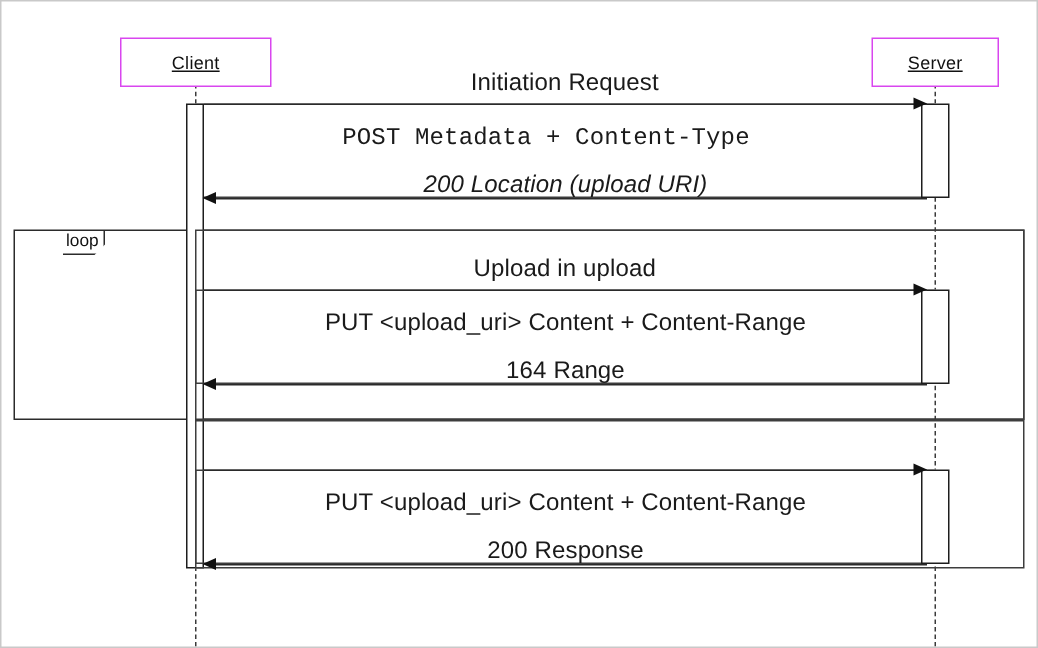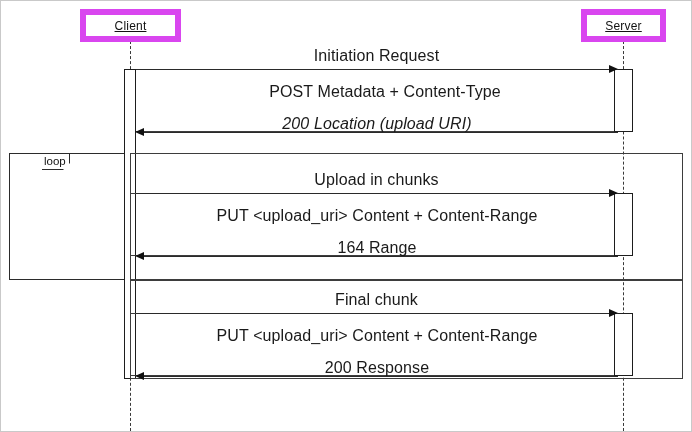--- a/index.html
+++ b/index.html
@@ -16,25 +16,26 @@
     height: 432px;
     background: #ffffff;
     overflow: hidden;
     box-sizing: border-box;
     border: 1px solid #c9c9c9;
   }
   
   .actor-box {
     position: absolute;
     box-sizing: border-box;
-    border: 6px solid #d946ef;
+    border: 1px solid #d946ef;
     background: #ffffff;
     display: flex;
     align-items: center;
     justify-content: center;
+    margin-top: 16px;
   }
   .actor-label {
     font-size: 12px;
     color: #111111;
     text-decoration: underline;
     letter-spacing: .2px;
     white-space: nowrap;
   }
   
   .lifeline {
@@ -139,45 +140,44 @@
   <div class="msg-label" style="left:129px; top:46px; width:493px;">Initiation Request</div>
 
   <div class="frame" style="left:129px; top:68px; width:493px; height:63px;"></div>
 
   <div class="activation" style="left:123px; top:68px; width:12px; height:310px;"></div>
 
   <div class="activation" style="left:613px; top:68px; width:19px; height:63px;"></div>
 
   <div class="msg-line" style="left:135px; top:68px; width:482px;"></div>
   <div class="arrowhead right" style="left:608px; top:64px;"></div>
-  <div class="msg-label" style="left:143px; top:82px; width:482px;">POST Metadata + Content-Type</div>
+  <div class="msg-label" style="left:122px; top:82px; width:482px;font-family:Liberation Mono, monospace;">POST Metadata + Content-Type</div>
 
   <div class="msg-label" style="left:135px; top:114px; width:482px;font-style:italic;">200 Location (upload URI)</div>
   <div class="msg-line" style="left:140px; top:131px; width:477px;"></div>
   <div class="arrowhead left" style="left:134px; top:127px;"></div>
 
   <div class="frame" style="left:129px; top:152px; width:553px; height:127px;"></div>
 
-  <div class="msg-label" style="left:129px; top:170px; width:493px;">Upload in chunks</div>
+  <div class="msg-label" style="left:129px; top:170px; width:493px;">Upload in upload</div>
 
   <div class="frame" style="left:129px; top:192px; width:493px; height:63px;"></div>
 
   <div class="activation" style="left:613px; top:192px; width:19px; height:63px;"></div>
 
   <div class="msg-line" style="left:135px; top:192px; width:482px;"></div>
   <div class="arrowhead right" style="left:608px; top:188px;"></div>
   <div class="msg-label" style="left:135px; top:206px; width:482px;">PUT &lt;upload_uri&gt; Content + Content-Range</div>
 
   <div class="msg-label" style="left:135px; top:238px; width:482px;">164 Range</div>
   <div class="msg-line" style="left:140px; top:255px; width:477px;"></div>
   <div class="arrowhead left" style="left:134px; top:251px;"></div>
 
   <div class="frame" style="left:129px; top:279px; width:553px; height:99px;"></div>
 
-  <div class="msg-label" style="left:129px; top:290px; width:493px;">Final chunk</div>
 
   <div class="frame" style="left:129px; top:312px; width:493px; height:63px;"></div>
 
   <div class="activation" style="left:613px; top:312px; width:19px; height:63px;"></div>
 
   <div class="msg-line" style="left:135px; top:312px; width:482px;"></div>
   <div class="arrowhead right" style="left:608px; top:308px;"></div>
   <div class="msg-label" style="left:135px; top:326px; width:482px;">PUT &lt;upload_uri&gt; Content + Content-Range</div>
 
   <div class="msg-label" style="left:135px; top:358px; width:482px;">200 Response</div>

